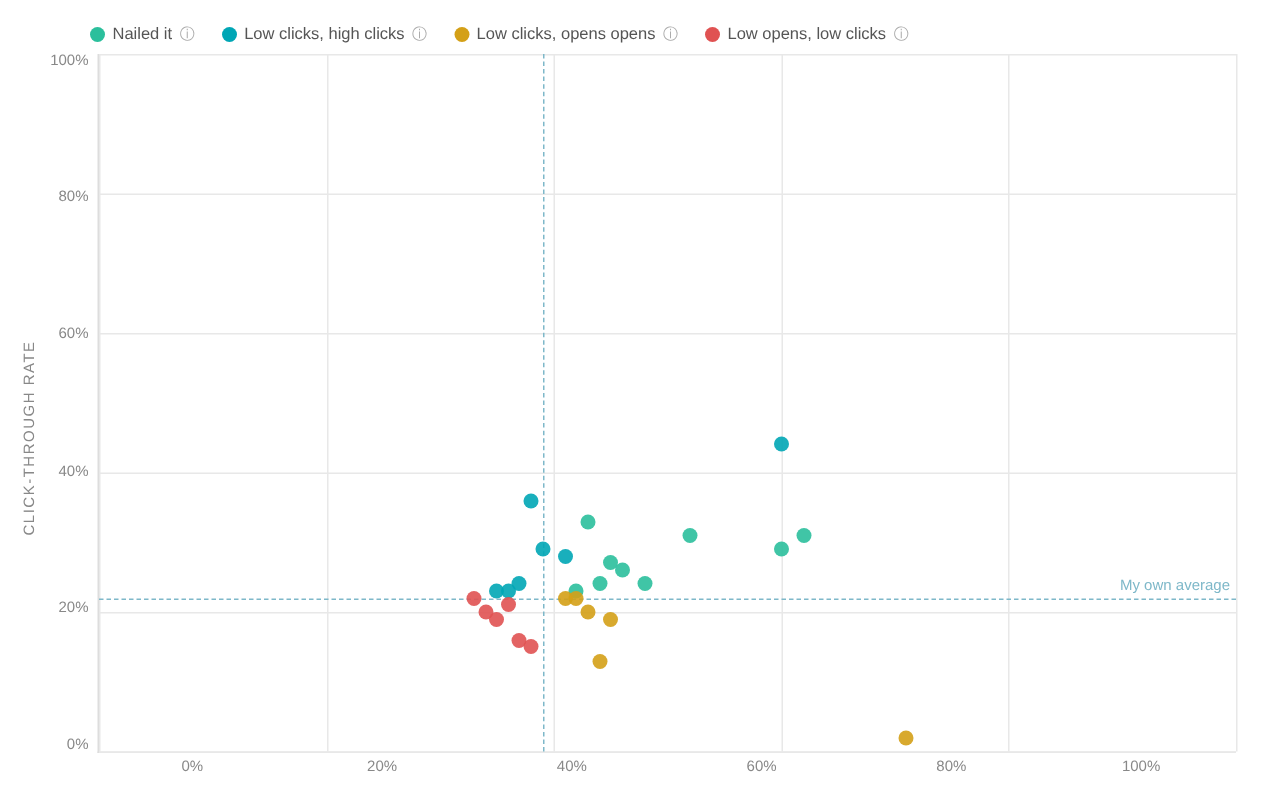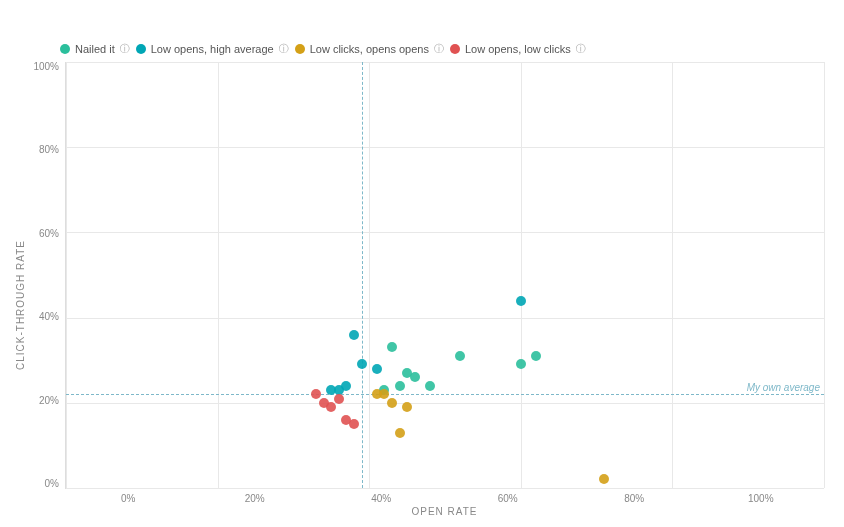--- a/index.html
+++ b/index.html
@@ -15,24 +15,23 @@
     .chart-container {
       width: 844px;
       height: 527px;
       padding: 10px 20px 10px 10px;
       display: flex;
       flex-direction: column;
     }
     .legend {
       display: flex;
       align-items: flex-start;
-      gap: 6px;
+      gap: 18px;
       padding: 6px 0 6px 50px;
       flex-wrap: wrap;
-      margin-top: 26px;
     }
     .legend-item {
       display: flex;
       align-items: center;
       gap: 5px;
       font-size: 11px;
       color: #555;
     }
     .legend-dot {
       width: 10px;
@@ -163,21 +162,21 @@
 <div class="chart-container">
 
   <div class="legend">
   <div class="legend-item">
     <span class="legend-dot" style="background:#2bbf9c"></span>
     <span>Nailed it</span>
     <span class="legend-info">ⓘ</span>
   </div>
       <div class="legend-item">
     <span class="legend-dot" style="background:#00a6b5"></span>
-    <span>Low opens, high average</span>
+    <span>Low clicks, high clicks</span>
     <span class="legend-info">ⓘ</span>
   </div>
       <div class="legend-item">
     <span class="legend-dot" style="background:#d4a017"></span>
     <span>Low clicks, opens opens</span>
     <span class="legend-info">ⓘ</span>
   </div>
       <div class="legend-item">
     <span class="legend-dot" style="background:#e05252"></span>
     <span>Low opens, low clicks</span>
@@ -207,21 +206,21 @@
             <div class="h-grid-line" style="top: 20%;"></div>
             <div class="h-grid-line" style="top: 0%;"></div>
             <div class="v-grid-line" style="left: 0%;"></div>
             <div class="v-grid-line" style="left: 20%;"></div>
             <div class="v-grid-line" style="left: 40%;"></div>
             <div class="v-grid-line" style="left: 60%;"></div>
             <div class="v-grid-line" style="left: 80%;"></div>
             <div class="v-grid-line" style="left: 100%;"></div>
             <div class="v-dashed-line" style="left: 39%;"></div>
             <div class="h-dashed-line" style="top: 78%;"></div>
-            <div class="my-avg-label" style="top: 75%; right: 4px; font-style: italic;">My own average</div>
+            <div class="my-avg-label" style="top: 75%; right: 4px;">My own average</div>
             <div class="dot" style="left: 60%; top: 56%; background: rgb(0, 166, 181); opacity: 0.9;"></div>
             <div class="dot" style="left: 62%; top: 69%; background: rgb(43, 191, 156); opacity: 0.9;"></div>
             <div class="dot" style="left: 60%; top: 71%; background: rgb(43, 191, 156); opacity: 0.9;"></div>
             <div class="dot" style="left: 52%; top: 69%; background: rgb(43, 191, 156); opacity: 0.9;"></div>
             <div class="dot" style="left: 43%; top: 67%; background: rgb(43, 191, 156); opacity: 0.9;"></div>
             <div class="dot" style="left: 45%; top: 73%; background: rgb(43, 191, 156); opacity: 0.9;"></div>
             <div class="dot" style="left: 46%; top: 74%; background: rgb(43, 191, 156); opacity: 0.9;"></div>
             <div class="dot" style="left: 41%; top: 72%; background: rgb(0, 166, 181); opacity: 0.9;"></div>
             <div class="dot" style="left: 39%; top: 71%; background: rgb(0, 166, 181); opacity: 0.9;"></div>
             <div class="dot" style="left: 38%; top: 64%; background: rgb(0, 166, 181); opacity: 0.9;"></div>
@@ -248,16 +247,15 @@
 
       <div class="x-ticks" id="x-ticks-container">
           <div class="x-tick" style="flex: 1 1 0%; text-align: center;">0%</div>
           <div class="x-tick" style="flex: 1 1 0%; text-align: center;">20%</div>
           <div class="x-tick" style="flex: 1 1 0%; text-align: center;">40%</div>
           <div class="x-tick" style="flex: 1 1 0%; text-align: center;">60%</div>
           <div class="x-tick" style="flex: 1 1 0%; text-align: center;">80%</div>
           <div class="x-tick" style="flex: 1 1 0%; text-align: center;">100%</div>
         </div>
 
-      <div class="x-axis-label">OPEN RATE</div>
     </div>
   </div>
 </div>
 
 </body></html>

